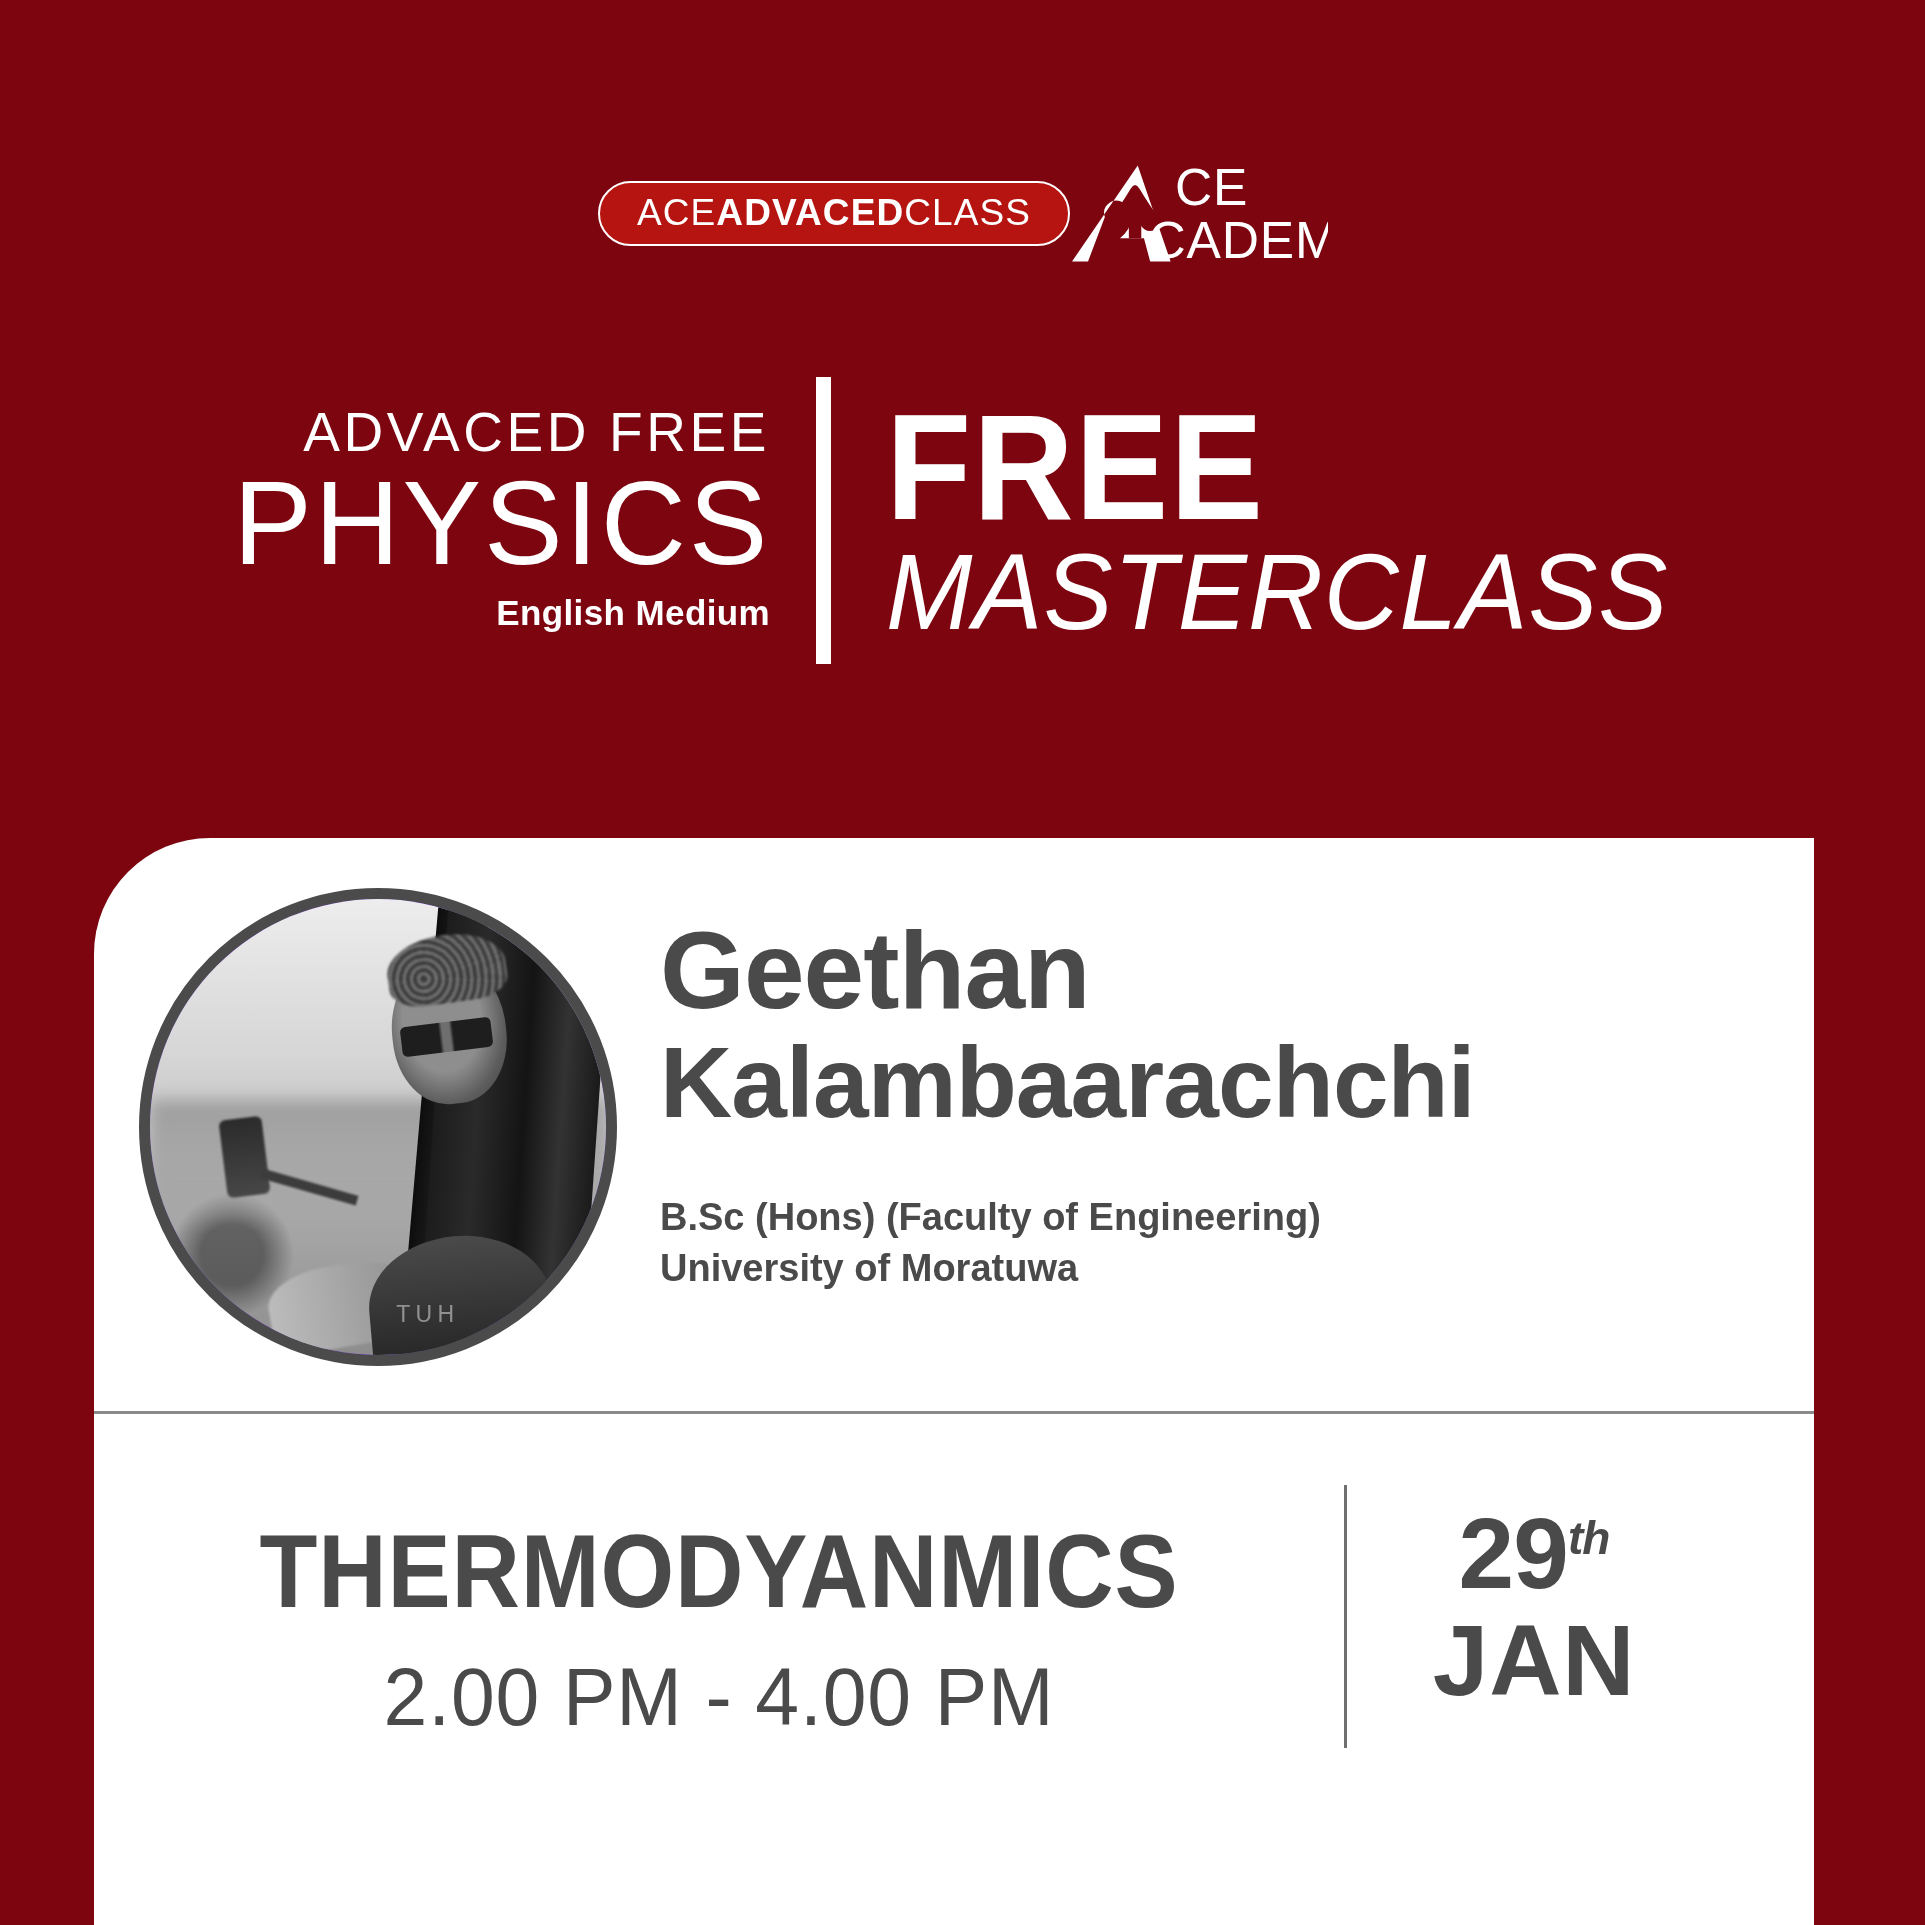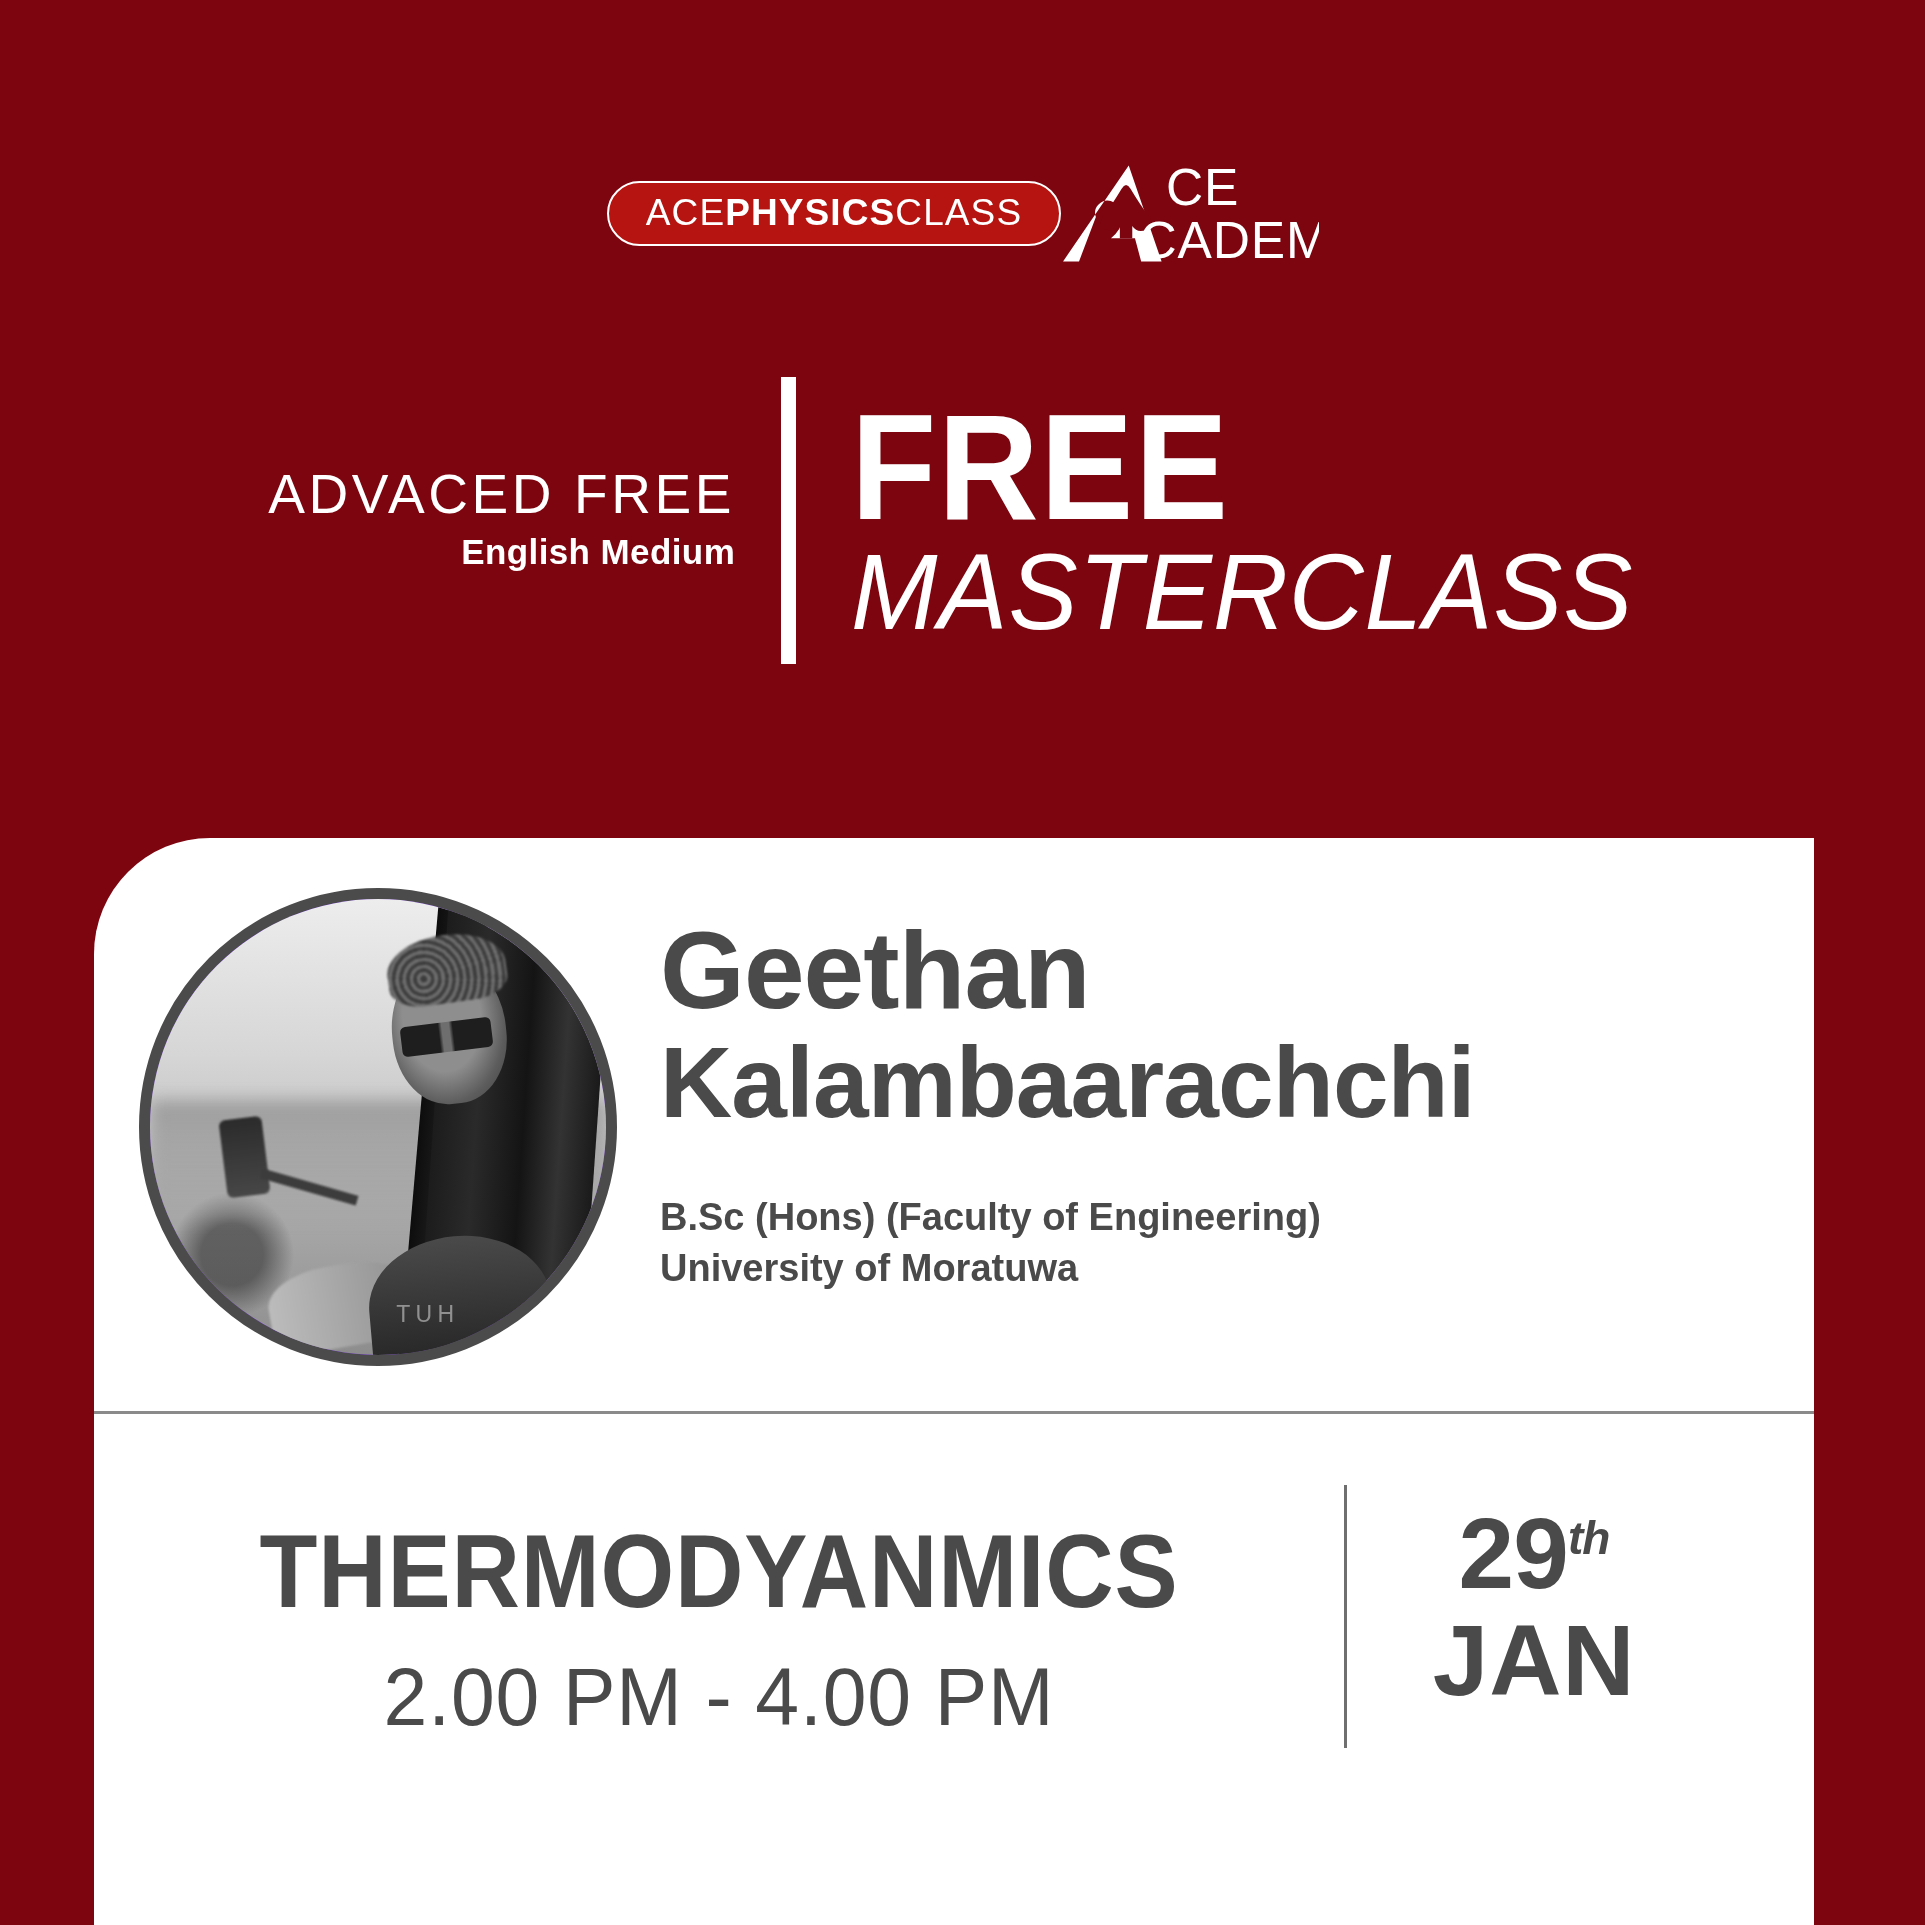--- a/index.html
+++ b/index.html
@@ -290,21 +290,21 @@
 </style>
 </head>
 <body>
 
 <div id="poster">
 
   <div id="logo-row">
 
     <div id="masterclass-pill">
       <span class="pill-thin">ACE </span>
-      <span class="pill-bold">PHYSICS</span>
+      <span class="pill-bold">ADVACED</span>
       <span class="pill-thin">CLASS</span>
     </div>
 
     <div id="ace-academy-logo">
       <svg width="258" height="103" viewBox="0 0 290 116">
 
         <path d="M60 4 L97 112 L74 112 L67 86 L40 86 Q52 76 53 64 Q54 52 44 46 Q34 40 26 48 Q20 54 23 62 L4 112 L-14 112 Z" fill="#ffffff" transform="translate(16,0)"></path>
         <path d="M62 30 Q74 50 82 60 Q90 70 80 76 Q70 81 64 72 L64 86 L50 86 L50 72 Q44 81 34 76 Q24 70 32 60 Q40 50 52 30 Q57 22 62 30 Z" fill="#7d0510" transform="translate(16,0)"></path>
 
         <text x="118" y="48" font-family="Liberation Sans, sans-serif" font-size="58" font-weight="400" fill="#ffffff" letter-spacing="1">CE</text>
@@ -312,20 +312,21 @@
         <text x="88" y="108" font-family="Liberation Sans, sans-serif" font-size="58" font-weight="400" fill="#ffffff" letter-spacing="1">CADEMY</text>
       </svg>
     </div>
 
   </div>
 
   <div id="headline">
 
     <div id="headline-left">
       <div id="advanced-level">ADVACED FREE</div>
+      <div id="physics">PHYSICS</div>
       <div id="english-medium">English Medium</div>
     </div>
 
     <div id="headline-divider"></div>
 
     <div id="headline-right">
       <span id="free-word">FREE</span>
       <span id="masterclass-word">MASTERCLASS</span>
     </div>
 

